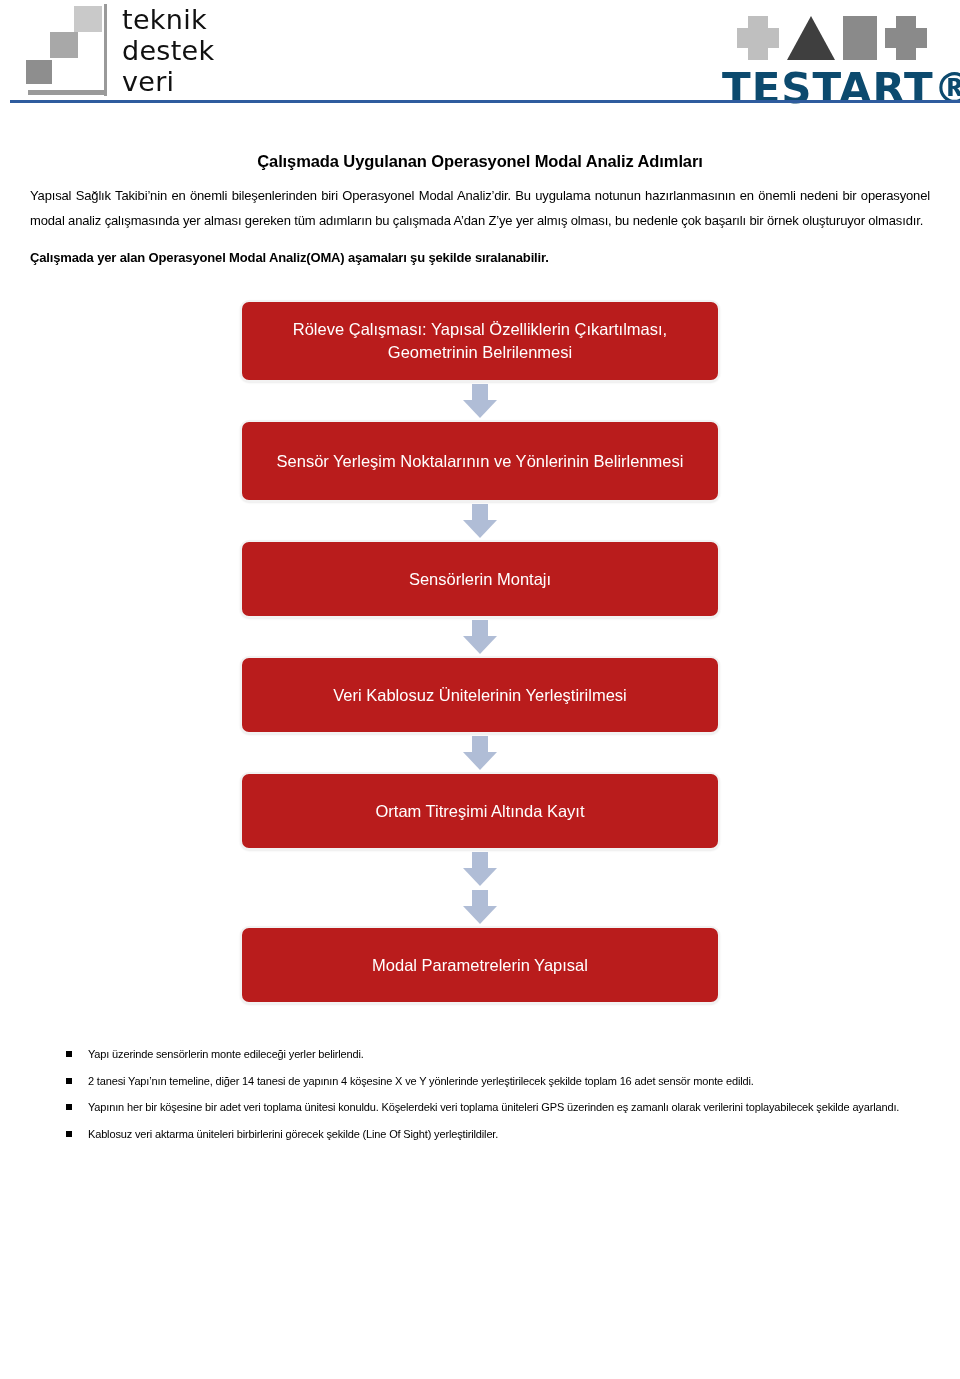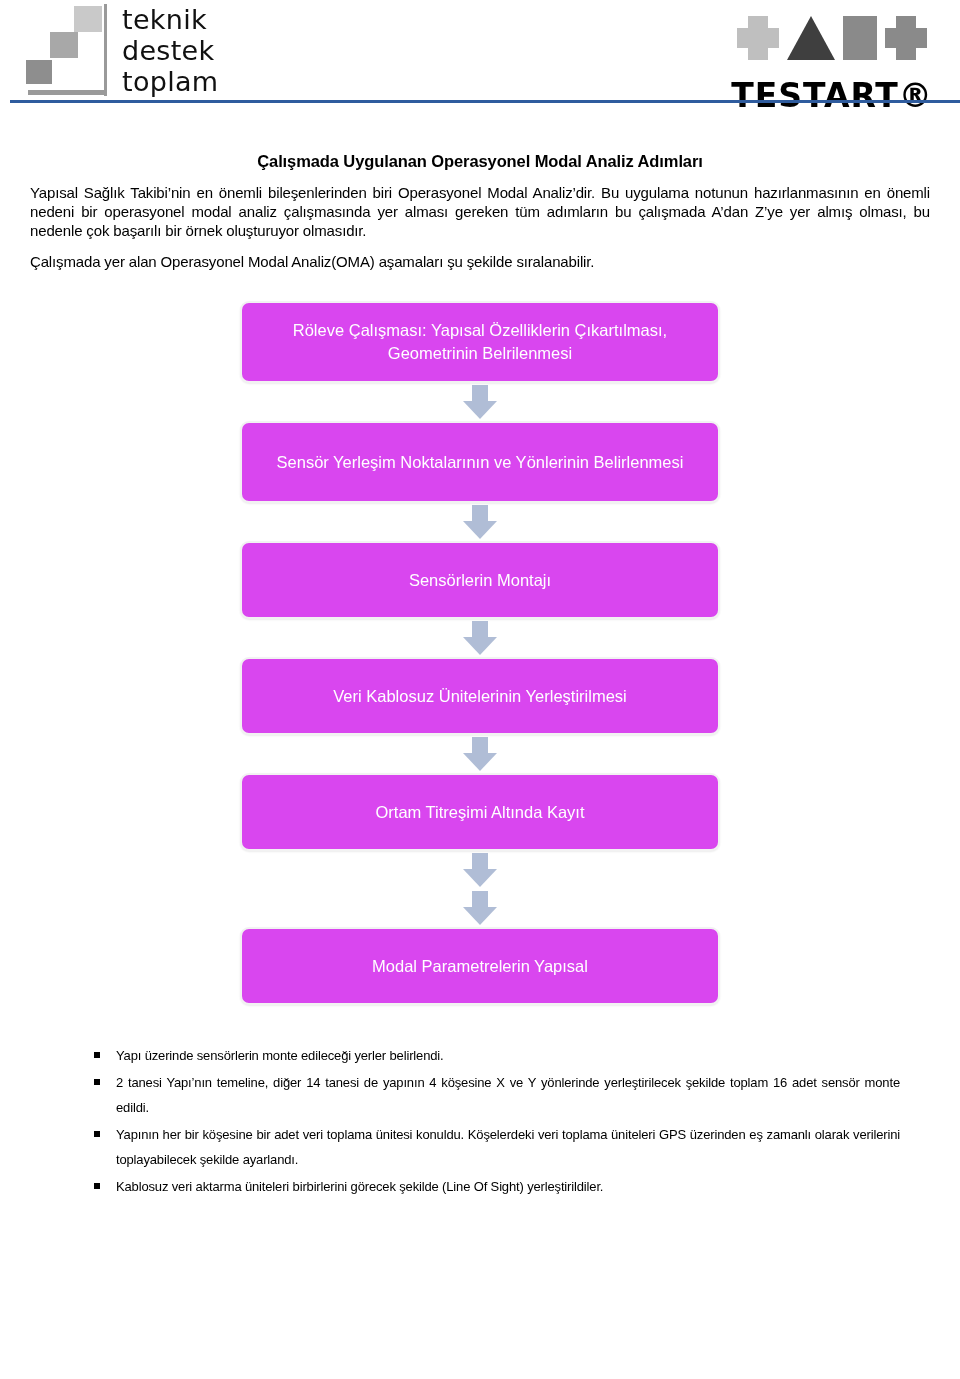--- a/index.html
+++ b/index.html
@@ -90,26 +90,26 @@
     width: 0; height: 0;
     border-left: 24px solid transparent;
     border-right: 24px solid transparent;
     border-bottom: 44px solid #3f3f3f;
   }
   .shape-rect {
     width: 34px; height: 44px;
     background: #8a8a8a;
   }
   .testart-text {
-    margin-top: 16px;
+    margin-top: 4px;
     font-family: "DejaVu Sans", sans-serif;
     font-weight: bold;
-    font-size: 33px;
+    font-size: 42px;
     letter-spacing: 1px;
-    color: #000000;
+    color: #0c4a6e;
   }
   .header-rule {
     position: absolute;
     left: 10px;
     right: 0;
     top: 100px;
     height: 3px;
     background: #2f5c9e;
   }
 
@@ -118,36 +118,36 @@
     padding: 30px 30px 0 30px;
   }
   .doc-title {
     text-align: center;
     font-weight: bold;
     font-size: 16.5px;
     margin: 16px 0 12px 0;
     letter-spacing: -0.1px;
   }
   .doc-para {
-    font-size: 15px;
-    line-height: 19px;
+    font-size: 13px;
+    line-height: 25px;
     text-align: justify;
     margin: 0 0 12px 0;
     letter-spacing: -0.15px;
   }
-  .doc-para.no-justify { text-align: left; }
+  .doc-para.no-justify { text-align: left; font-weight: bold; }
 
   
   .flowchart {
     width: 480px;
     margin: 22px auto 0 auto;
     padding: 8px 0 14px 0;
   }
   .flow-box {
-    background: #d946ef;
+    background: #b91c1c;
     border: 2px solid #f2f2f2;
     border-radius: 9px;
     color: #ffffff;
     text-align: center;
     font-size: 16.5px;
     line-height: 23px;
     display: flex;
     align-items: center;
     justify-content: center;
     padding: 0 18px;
@@ -185,26 +185,25 @@
   }
 
   
   .bullet-list {
     margin: 24px 0 0 0;
     padding: 0 30px 0 58px;
     list-style: none;
   }
   .bullet-list li {
     position: relative;
-    font-size: 13px;
+    font-size: 11px;
     line-height: 25.5px;
     text-align: justify;
     margin-bottom: 1px;
     letter-spacing: -0.15px;
-    margin-left: 28px;
   }
   .bullet-list li .bullet-marker {
     position: absolute;
     left: -22px;
     top: 9px;
     width: 6px;
     height: 6px;
     background: #000000;
   }
 </style>
@@ -217,21 +216,21 @@
     <div class="logo-mark">
       <span class="sq sq1"></span>
       <span class="sq sq2"></span>
       <span class="sq sq3"></span>
       <span class="vline"></span>
       <span class="hline"></span>
     </div>
     <div class="logo-words">
       <div>teknik</div>
       <div>destek</div>
-      <div>toplam</div>
+      <div>veri</div>
     </div>
   </div>
 
   <div class="logo-right">
     <div class="testart-shapes">
       <span class="shape-cross cross-light">
           <i></i>
           <b></b>
         </span>
       <span class="shape-tri"></span>

